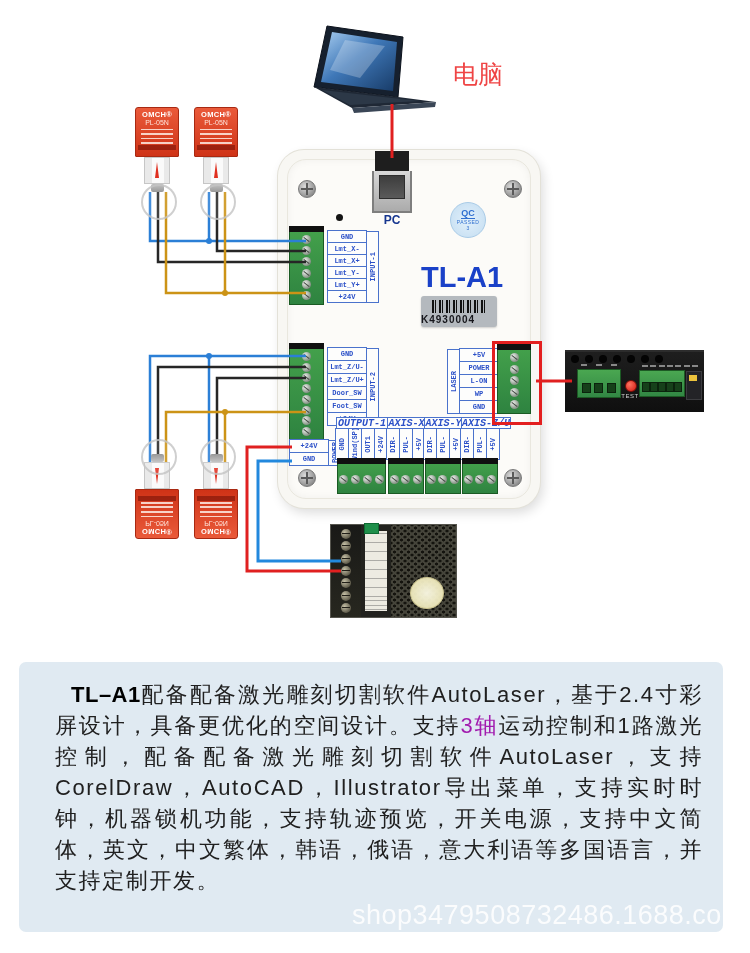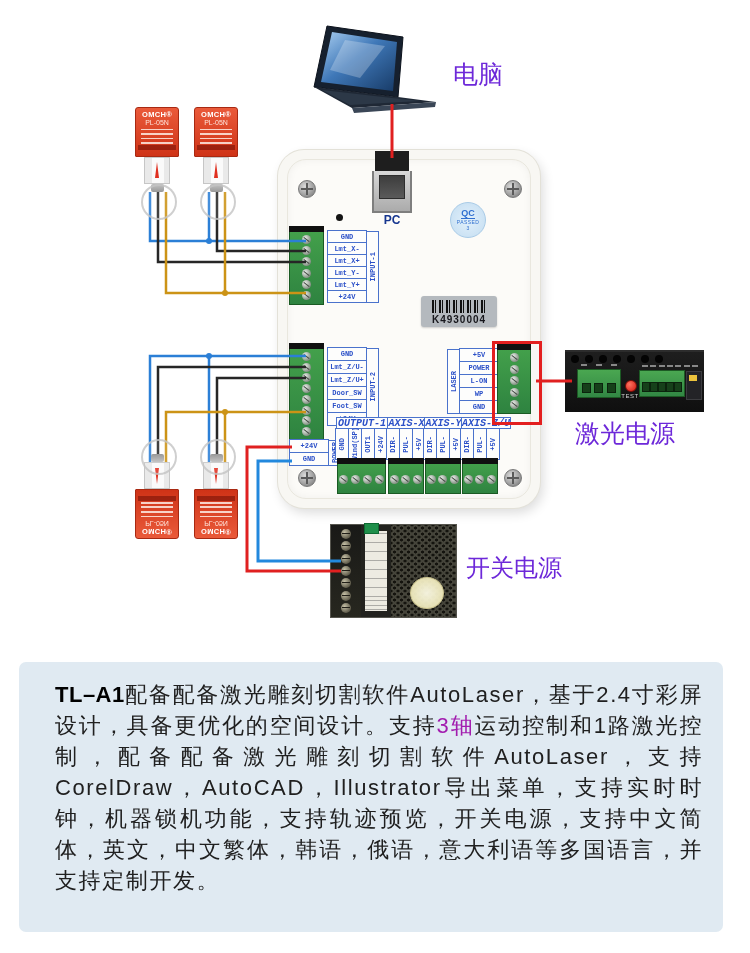--- a/index.html
+++ b/index.html
@@ -38,21 +38,21 @@
   .qc1{font-size:9px;font-weight:bold;line-height:9px;border-bottom:1px solid #2f6fd0;}
   .qc2{font-size:5px;line-height:7px;letter-spacing:.4px;}
   .qc3{font-size:5px;line-height:5px;}
 
   .model{position:absolute;left:421px;top:261px;width:115px;z-index:3;
          font-size:29px;font-weight:bold;color:#1a41c8;}
   .bc{position:absolute;left:421px;top:296px;width:76px;height:31px;background:#b4b9be;
       border-radius:3px;z-index:3;box-shadow:0 1px 2px rgba(0,0,0,.18);}
   .bc-bars{margin:4px auto 0;width:54px;height:13px;
       background:repeating-linear-gradient(90deg,#101010 0 2px,transparent 2px 3px,#101010 3px 4px,transparent 4px 7px);}
-  .bc-num{text-align:center;font-size:10px;font-weight:bold;color:#17171c;letter-spacing:1px;line-height:13px;}
+  .bc-num{text-align:left;font-size:10px;font-weight:bold;color:#17171c;letter-spacing:1px;line-height:13px;}
 
   
   .tblock{position:absolute;background:linear-gradient(180deg,#43a04b,#2e8340);
           border:1px solid #1a5a23;z-index:3;}
   .tblock::before{content:"";position:absolute;left:-1px;right:-1px;top:-5px;height:6px;background:#101010;}
   .tcol{display:flex;flex-direction:column;align-items:center;justify-content:space-around;
         height:100%;padding:3px 0;box-sizing:border-box;}
   .trow{display:flex;flex-direction:row;align-items:center;justify-content:space-around;
         width:100%;height:100%;padding-top:3px;box-sizing:border-box;}
   .screw-dot{width:9px;height:9px;border-radius:50%;flex:none;position:relative;
@@ -130,31 +130,31 @@
         background-image:repeating-linear-gradient(180deg,transparent 0 3.5px,rgba(95,95,95,.45) 3.5px 4.5px);
         background-clip:content-box;padding:6px 4px;box-sizing:border-box;}
   .psu-logo{position:absolute;left:3px;top:-2px;width:13px;height:9px;background:#1f8f4a;border:1px solid #0e6a33;}
   .psu-mesh{flex:1;background-color:#45443a;
         background-image:radial-gradient(#14130e 1.6px,transparent 1.9px),radial-gradient(#14130e 1.6px,transparent 1.9px);
         background-size:7px 6px;background-position:0 0,3.5px 3px;position:relative;}
   .psu-stick{position:absolute;right:12px;bottom:8px;width:32px;height:30px;border-radius:50%;
         background:radial-gradient(#fdfbe6,#e9e2aa);border:1px solid #d5cd97;opacity:.95;}
 
   
-  .cn-label{position:absolute;color:#6d28d9;z-index:8;white-space:nowrap;}
+  .cn-label{position:absolute;color:#ef4444;z-index:8;white-space:nowrap;}
   #lbl-computer{left:453px;top:58px;font-size:25px;}
   #lbl-lpsu{left:575px;top:417px;font-size:25px;}
   #lbl-spsu{left:466px;top:552px;font-size:24px;}
 
   
   .dpanel{position:absolute;left:19px;top:662px;width:704px;height:270px;background:#e0eaf2;
         border-radius:7px;z-index:2;}
   .dtext{position:absolute;left:36px;top:17px;width:648px;font-size:22px;line-height:31px;
         letter-spacing:1.6px;color:#202020;text-align:justify;}
-  .seg-b{font-weight:bold;color:#000;letter-spacing:.5px;}
+  .seg-b{font-weight:bold;color:#000;letter-spacing:.5px;margin-left:16px;}
   .seg-r{color:#a21caf;}
   .watermark{position:absolute;left:333px;top:238px;font-size:27px;letter-spacing:.5px;
         color:rgba(255,255,255,.85);white-space:nowrap;z-index:3;}
 </style>
 </head>
 <body>
 
 <div class="canvas">
 
   <div class="board">
@@ -173,20 +173,21 @@
   </div>
   <div class="pc-label">PC</div>
   <div class="ind-dot"></div>
 
   <div class="qc">
     <div class="qc1">QC</div>
     <div class="qc2">PASSED</div>
     <div class="qc3">3</div>
   </div>
 
+  <div class="model">TL-A1</div>
   <div class="bc">
     <div class="bc-bars"></div>
     <div class="bc-num">K4930004</div>
   </div>
 
   <div class="tblock" style="left:289px;top:230px;width:33px;height:73px;">
     <div class="tcol">
         <div class="screw-dot"></div>
         <div class="screw-dot"></div>
         <div class="screw-dot"></div>
@@ -479,40 +480,39 @@
     </div>
     <div class="gterm" style="left:74px;top:18px;width:46px;height:27px;">
       <div class="gsq"></div>
         <div class="gsq"></div>
         <div class="gsq"></div>
         <div class="gsq"></div>
         <div class="gsq"></div>
     </div>
     <div class="lconn"></div>
   </div>
-  <div class="cn-label" id="lbl-lpsu">激光电源</div>
 
   <div class="spsu">
     <div class="psu-terms">
         <div class="pscrew"></div>
         <div class="pscrew"></div>
         <div class="pscrew"></div>
         <div class="pscrew"></div>
         <div class="pscrew"></div>
         <div class="pscrew"></div>
         <div class="pscrew"></div>
       </div>
     <div class="psu-label">
       <div class="psu-logo"></div>
     </div>
     <div class="psu-mesh">
       <div class="psu-stick"></div>
     </div>
   </div>
-  <div class="cn-label" id="lbl-spsu">开关电源</div>
 
   <div class="cn-label" id="lbl-computer">电脑</div>
 
   <div class="dpanel">
     <div class="dtext"><span class="seg-b">TL–A1</span><span>配备配备激光雕刻切割软件AutoLaser，基于2.4寸彩屏设计，具备更优化的空间设计。支持</span><span class="seg-r">3轴</span><span>运动控制和1路激光控制，配备配备激光雕刻切割软件AutoLaser，支持CorelDraw，AutoCAD，Illustrator导出菜单，支持实时时钟，机器锁机功能，支持轨迹预览，开关电源，支持中文简体，英文，中文繁体，韩语，俄语，意大利语等多国语言，并支持定制开发。</span></div>
+    <div class="watermark">shop3479508732486.1688.com</div>
   </div>
 
 </div>
 
 </body></html>

